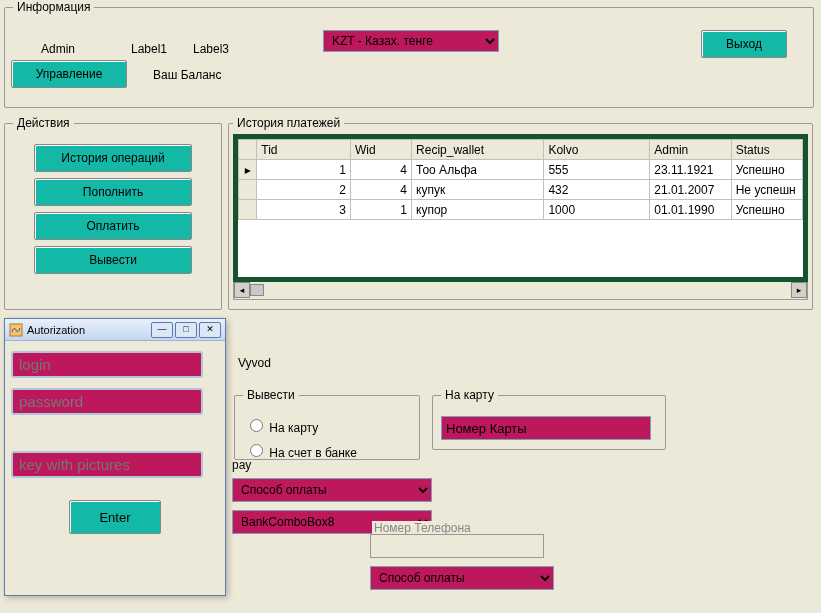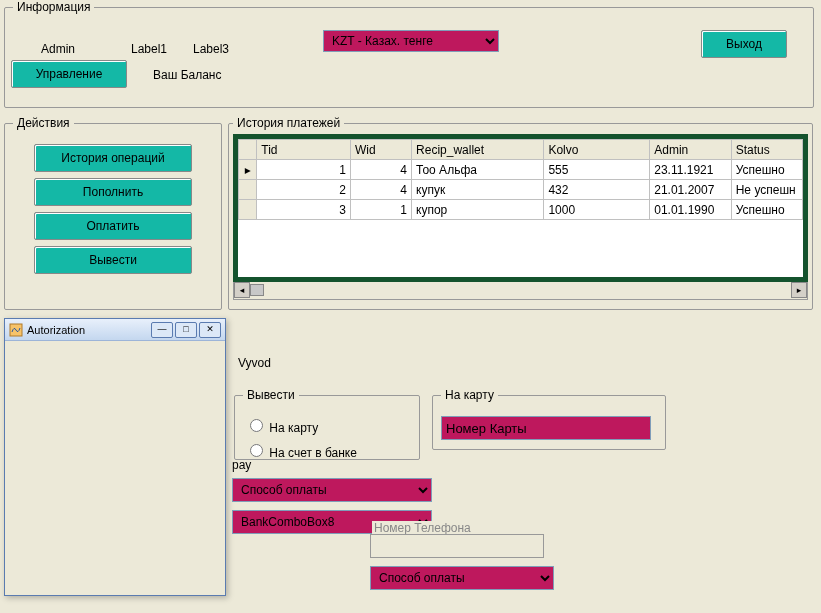--- a/index.html
+++ b/index.html
@@ -236,20 +236,27 @@
       <svg viewBox="0 0 14 14" width="14" height="14">
           <rect x="1" y="1" width="12" height="12" fill="#f7c36a" stroke="#b07a2a"></rect>
           <path d="M3 9 Q5 3 7 7 T11 5" stroke="#2a5aa0" fill="none"></path>
         </svg>
     </span>
     <span class="title">Autorization</span>
     <span class="winbtn">—</span>
     <span class="winbtn">□</span>
     <span class="winbtn">✕</span>
   </div>
+  <div class="body">
+    <input type="text" placeholder="login" style="">
+    <input type="text" placeholder="password" style="">
+    <div class="gap"></div>
+    <input type="text" placeholder="key with pictures" style="">
+    <button id="enter-btn" class="btn">Enter</button>
+  </div>
 </div>
 
 <fieldset id="vyvod-fs">
   <legend>Vyvod</legend>
 
   <fieldset id="withdraw-fs">
     <legend>Вывести</legend>
     <label>
       <input type="radio" name="wd" style="">
       <span>На карту</span>

